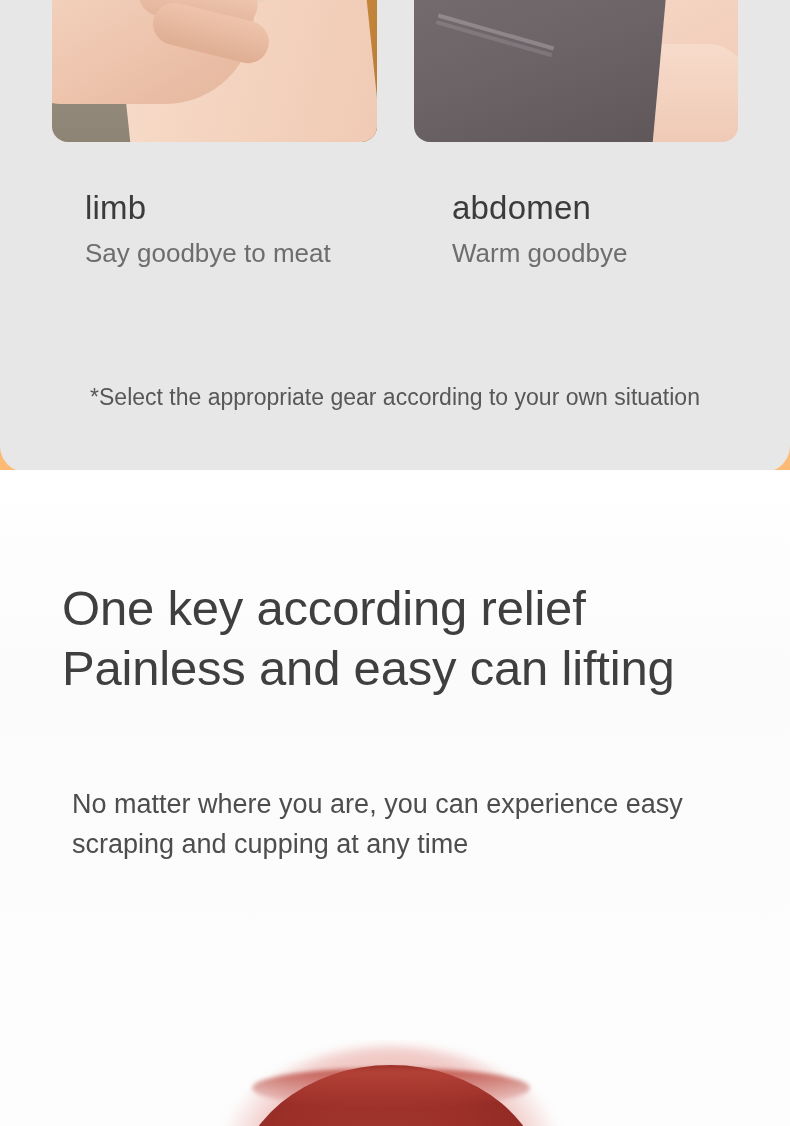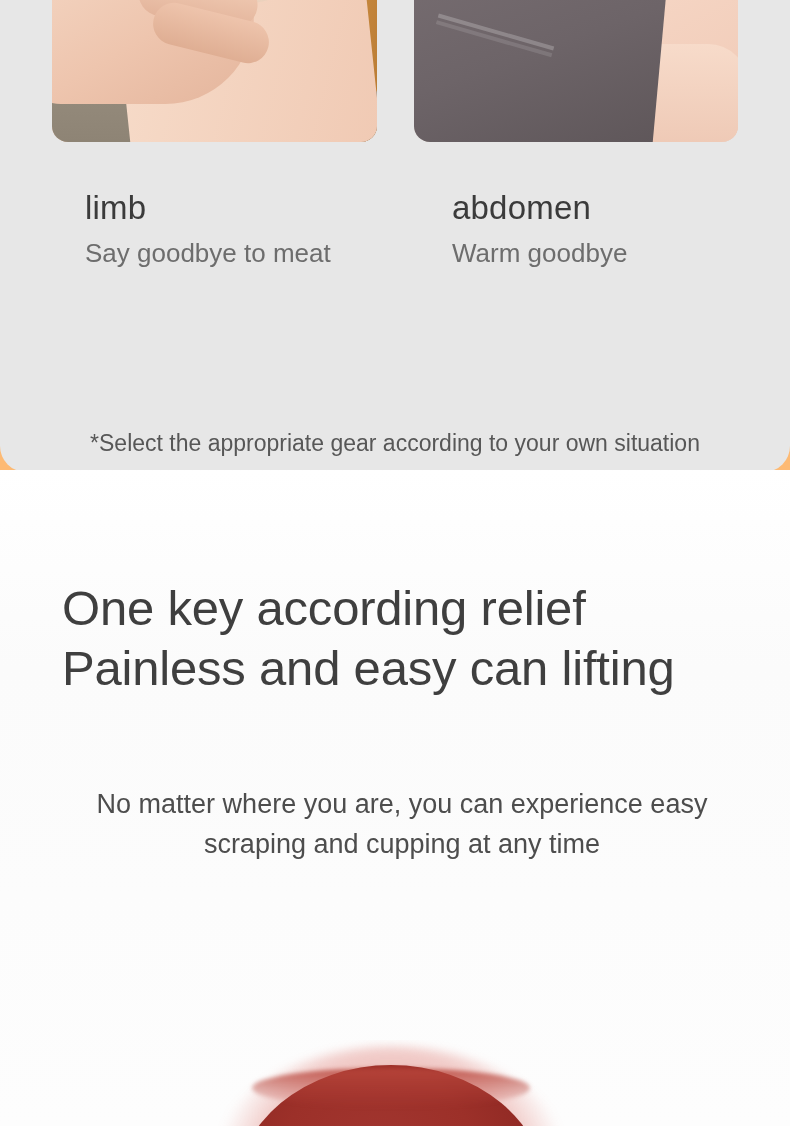--- a/index.html
+++ b/index.html
@@ -100,37 +100,36 @@
     font-size:26px; line-height:32px; font-weight:400;
     color:#6d6d6d; white-space:nowrap;text-align:right;
   }
 
   
   .footnote {
     position:absolute; left:0; top:381px; width:790px;
     text-align:center;
     font-size:23px; line-height:32px; color:#575757;
     white-space:nowrap;
-    margin-top:46px;
   }
 
   
   .lower {
     position:absolute; left:0; top:470px; width:790px; height:656px;
     background:linear-gradient(180deg,#ffffff 0%,#fbfbfb 30%,#fdfdfd 100%);
   }
   .headline {
     position:absolute; left:62px; top:108px; width:720px;
     font-size:49px; line-height:60px; font-weight:400;
     color:#3f3f3f; letter-spacing:-.2px; white-space:nowrap;
   }
   .headline .l2 { display:block; }
   .body-copy {
     position:absolute; left:72px; top:314px; width:660px;
-    font-size:27px; line-height:40px; color:#4d4d4d;text-align:center;
+    font-size:27px; line-height:40px; color:#4d4d4d;
   }
   .body-copy .bl { display:block; white-space:nowrap; }
 
   
   .dome-wrap { position:absolute; left:0; top:1040px; width:790px; height:86px; overflow:hidden; }
   .dome-halo {
     position:absolute; left:196px; top:6px; width:390px; height:300px;
     border-radius:50%;
     background:radial-gradient(circle at 50% 50%, rgba(200,60,50,.55) 0%, rgba(215,90,80,.30) 58%, rgba(225,120,110,0) 74%);
     filter:blur(5px);

